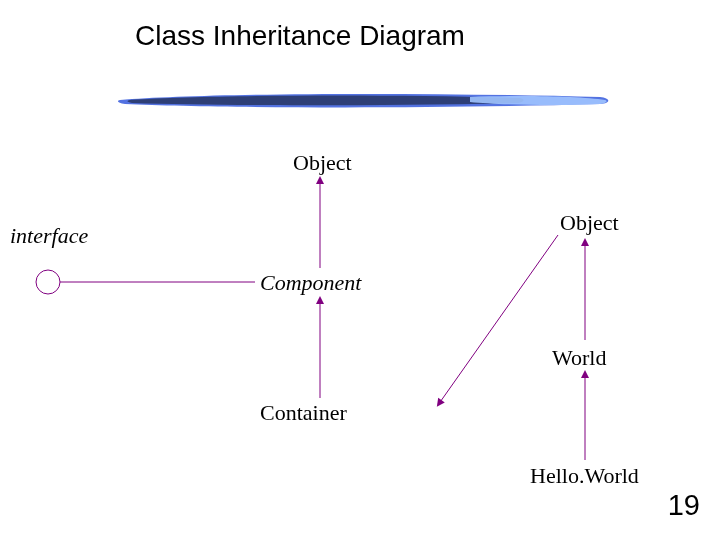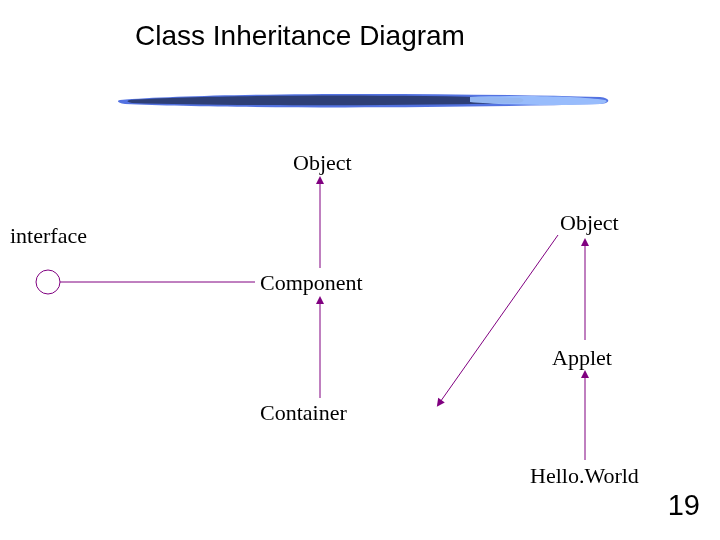--- a/index.html
+++ b/index.html
@@ -24,20 +24,21 @@
   }
   .node {
     position: absolute;
     font-size: 22px;
     color: #000;
     white-space: nowrap;
   }
   .interface-label {
     position: absolute;
     font-size: 22px;
+    font-style: italic;
     color: #000;
   }
   .page-num {
     position: absolute;
     font-family: Arial, Helvetica, sans-serif;
     font-size: 29px;
     color: #000;
   }
   svg.canvas {
     position: absolute;
@@ -77,18 +78,18 @@
 
   <line x1="585" y1="340" x2="585" y2="240" stroke="#800080" stroke-width="1" marker-end="url(#arrowhead)"></line>
 
   <line x1="585" y1="460" x2="585" y2="372" stroke="#800080" stroke-width="1" marker-end="url(#arrowhead)"></line>
 </svg>
 
 <div class="interface-label" style="left:10px; top:223px;">interface</div>
 
 <div class="node" style="left:293px; top:150px;font-family:Liberation Serif, serif;">Object</div>
 <div class="node" style="left:560px; top:210px;">Object</div>
-<div class="node" style="left:260px; top:270px;">Component</div>
-<div class="node" style="left:552px; top:345px;">Applet</div>
+<div class="node" style="left:260px; top:270px;font-style:italic;">Component</div>
+<div class="node" style="left:552px; top:345px;">World</div>
 <div class="node" style="left:260px; top:400px;">Container</div>
 <div class="node" style="left:530px; top:463px;">Hello.World</div>
 
 <div class="page-num" style="right:20px; bottom:18px;">19</div>
 
 </body></html>

